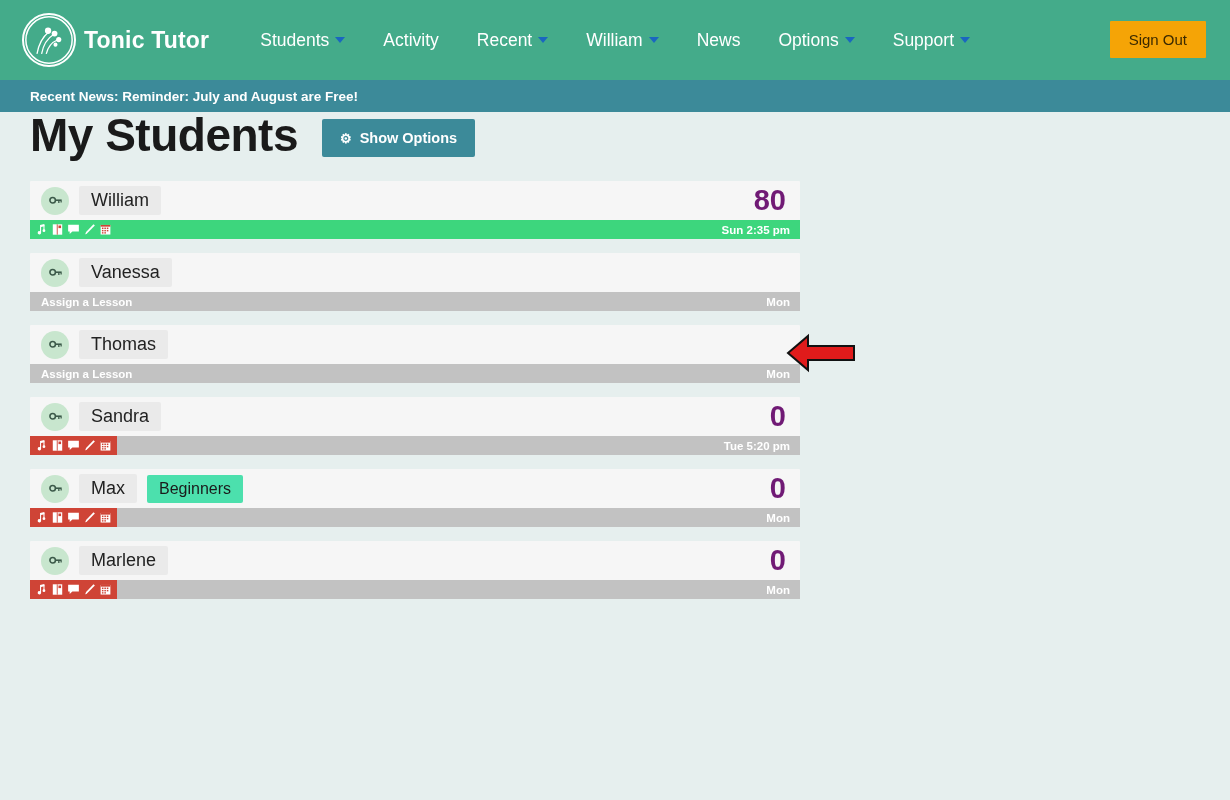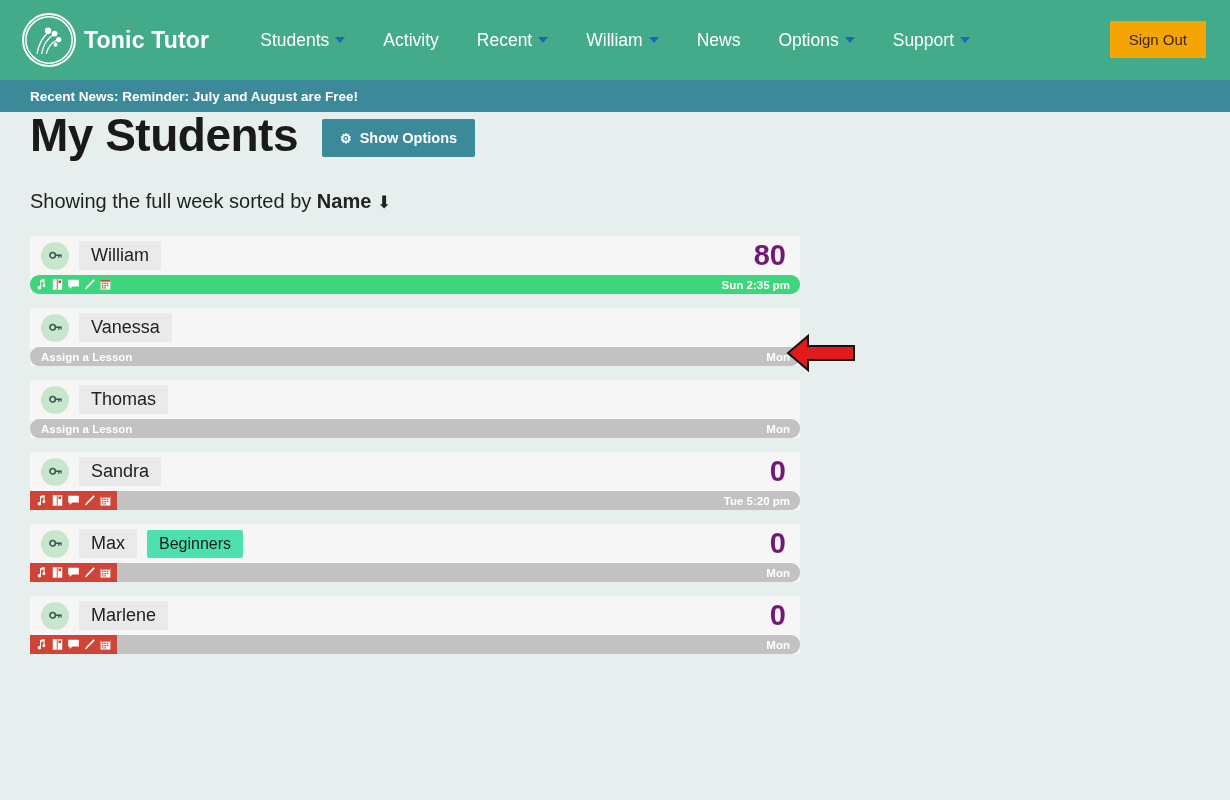--- a/index.html
+++ b/index.html
@@ -179,21 +179,20 @@
     padding-right: 2px;
   }
 
   
   .card-bar {
     height: 19px;
     display: flex;
     align-items: center;
     position: relative;
     background: #c2c2c2;
-    border-radius: 9px;
   }
   .card-bar.green { background: #3dd67d; }
   .icon-group {
     display: flex;
     align-items: center;
     gap: 3px;
     height: 19px;
     padding: 0 5px;
   }
   .icon-group.red { background: #cf4436; }
@@ -288,25 +287,20 @@
 <div class="main">
 
   <div class="title-row">
     <h1 class="page-title">My Students</h1>
     <button class="show-options">
       <span class="gear">⚙</span>
       <span>Show Options</span>
     </button>
   </div>
 
-  <p class="subtitle">
-    <span>Showing the full week sorted by</span>
-    <b>Name</b>
-    <span class="sort-arrow">⬇</span>
-  </p>
 
   <div class="student-list" id="student-list">
       <div class="student-card">
         <div class="card-top">
           <span class="avatar">
             <svg viewBox="0 0 18 18" width="15" height="15">
               <circle cx="5.6" cy="8.6" r="3.3" fill="none" stroke="#3c5a4a" stroke-width="1.9"></circle>
               <rect x="8.4" y="7.7" width="8.0" height="1.9" fill="#3c5a4a"></rect>
               <rect x="12.2" y="9.4" width="1.6" height="2.6" fill="#3c5a4a"></rect>
               <rect x="15.0" y="9.4" width="1.5" height="2.0" fill="#3c5a4a"></rect>

